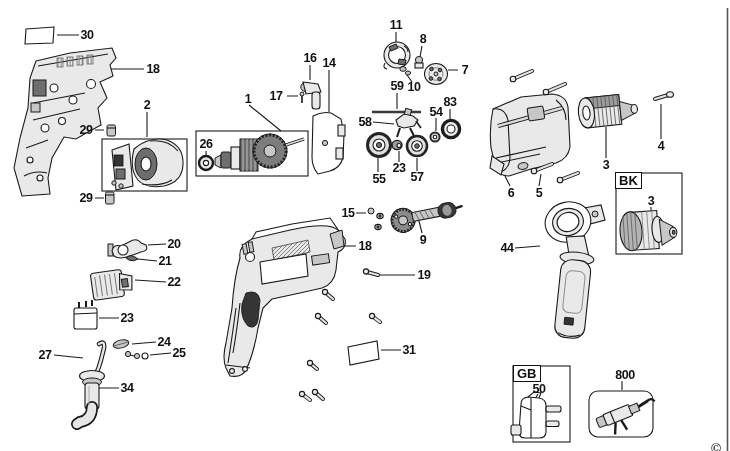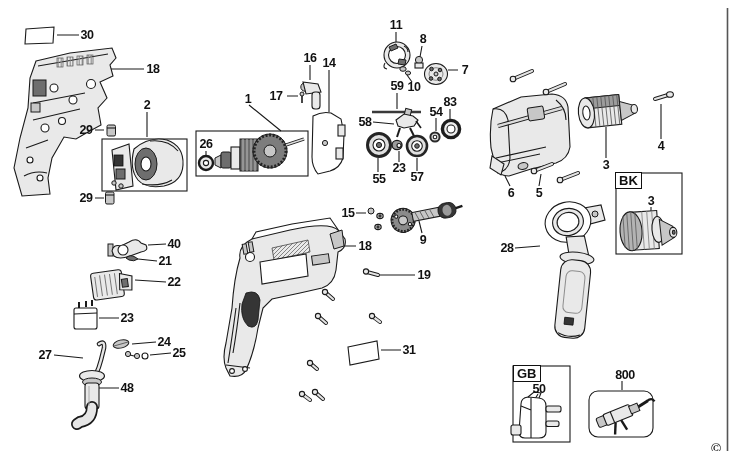--- a/index.html
+++ b/index.html
@@ -445,30 +445,30 @@
   <div class="lbl" style="left:436px;top:104px">54</div>
   <div class="lbl" style="left:450px;top:94px">83</div>
   <div class="lbl" style="left:511px;top:185px">6</div>
   <div class="lbl" style="left:539px;top:185px">5</div>
   <div class="lbl" style="left:606px;top:157px">3</div>
   <div class="lbl" style="left:661px;top:138px">4</div>
   <div class="lbl" style="left:348px;top:205px">15</div>
   <div class="lbl" style="left:423px;top:232px">9</div>
   <div class="lbl" style="left:365px;top:238px">18</div>
   <div class="lbl" style="left:424px;top:267px">19</div>
-  <div class="lbl" style="left:507px;top:240px">28</div>
+  <div class="lbl" style="left:507px;top:240px">44</div>
   <div class="lbl" style="left:409px;top:342px">31</div>
-  <div class="lbl" style="left:174px;top:236px">40</div>
+  <div class="lbl" style="left:174px;top:236px">20</div>
   <div class="lbl" style="left:165px;top:253px">21</div>
   <div class="lbl" style="left:174px;top:274px">22</div>
   <div class="lbl" style="left:127px;top:310px">23</div>
   <div class="lbl" style="left:164px;top:334px">24</div>
   <div class="lbl" style="left:179px;top:345px">25</div>
   <div class="lbl" style="left:45px;top:347px">27</div>
-  <div class="lbl" style="left:127px;top:380px">48</div>
+  <div class="lbl" style="left:127px;top:380px">34</div>
   <div class="lbl" style="left:651px;top:193px">3</div>
   <div class="lbl" style="left:539px;top:381px">50</div>
   <div class="lbl" style="left:625px;top:367px">800</div>
 
   <div class="tag" style="left:615px;top:164px">BK</div>
   <div class="tag" style="left:513px;top:357px">GB</div>
 
   <div class="copyright" style="left:716px;top:441px">©</div>
 </div>
 

